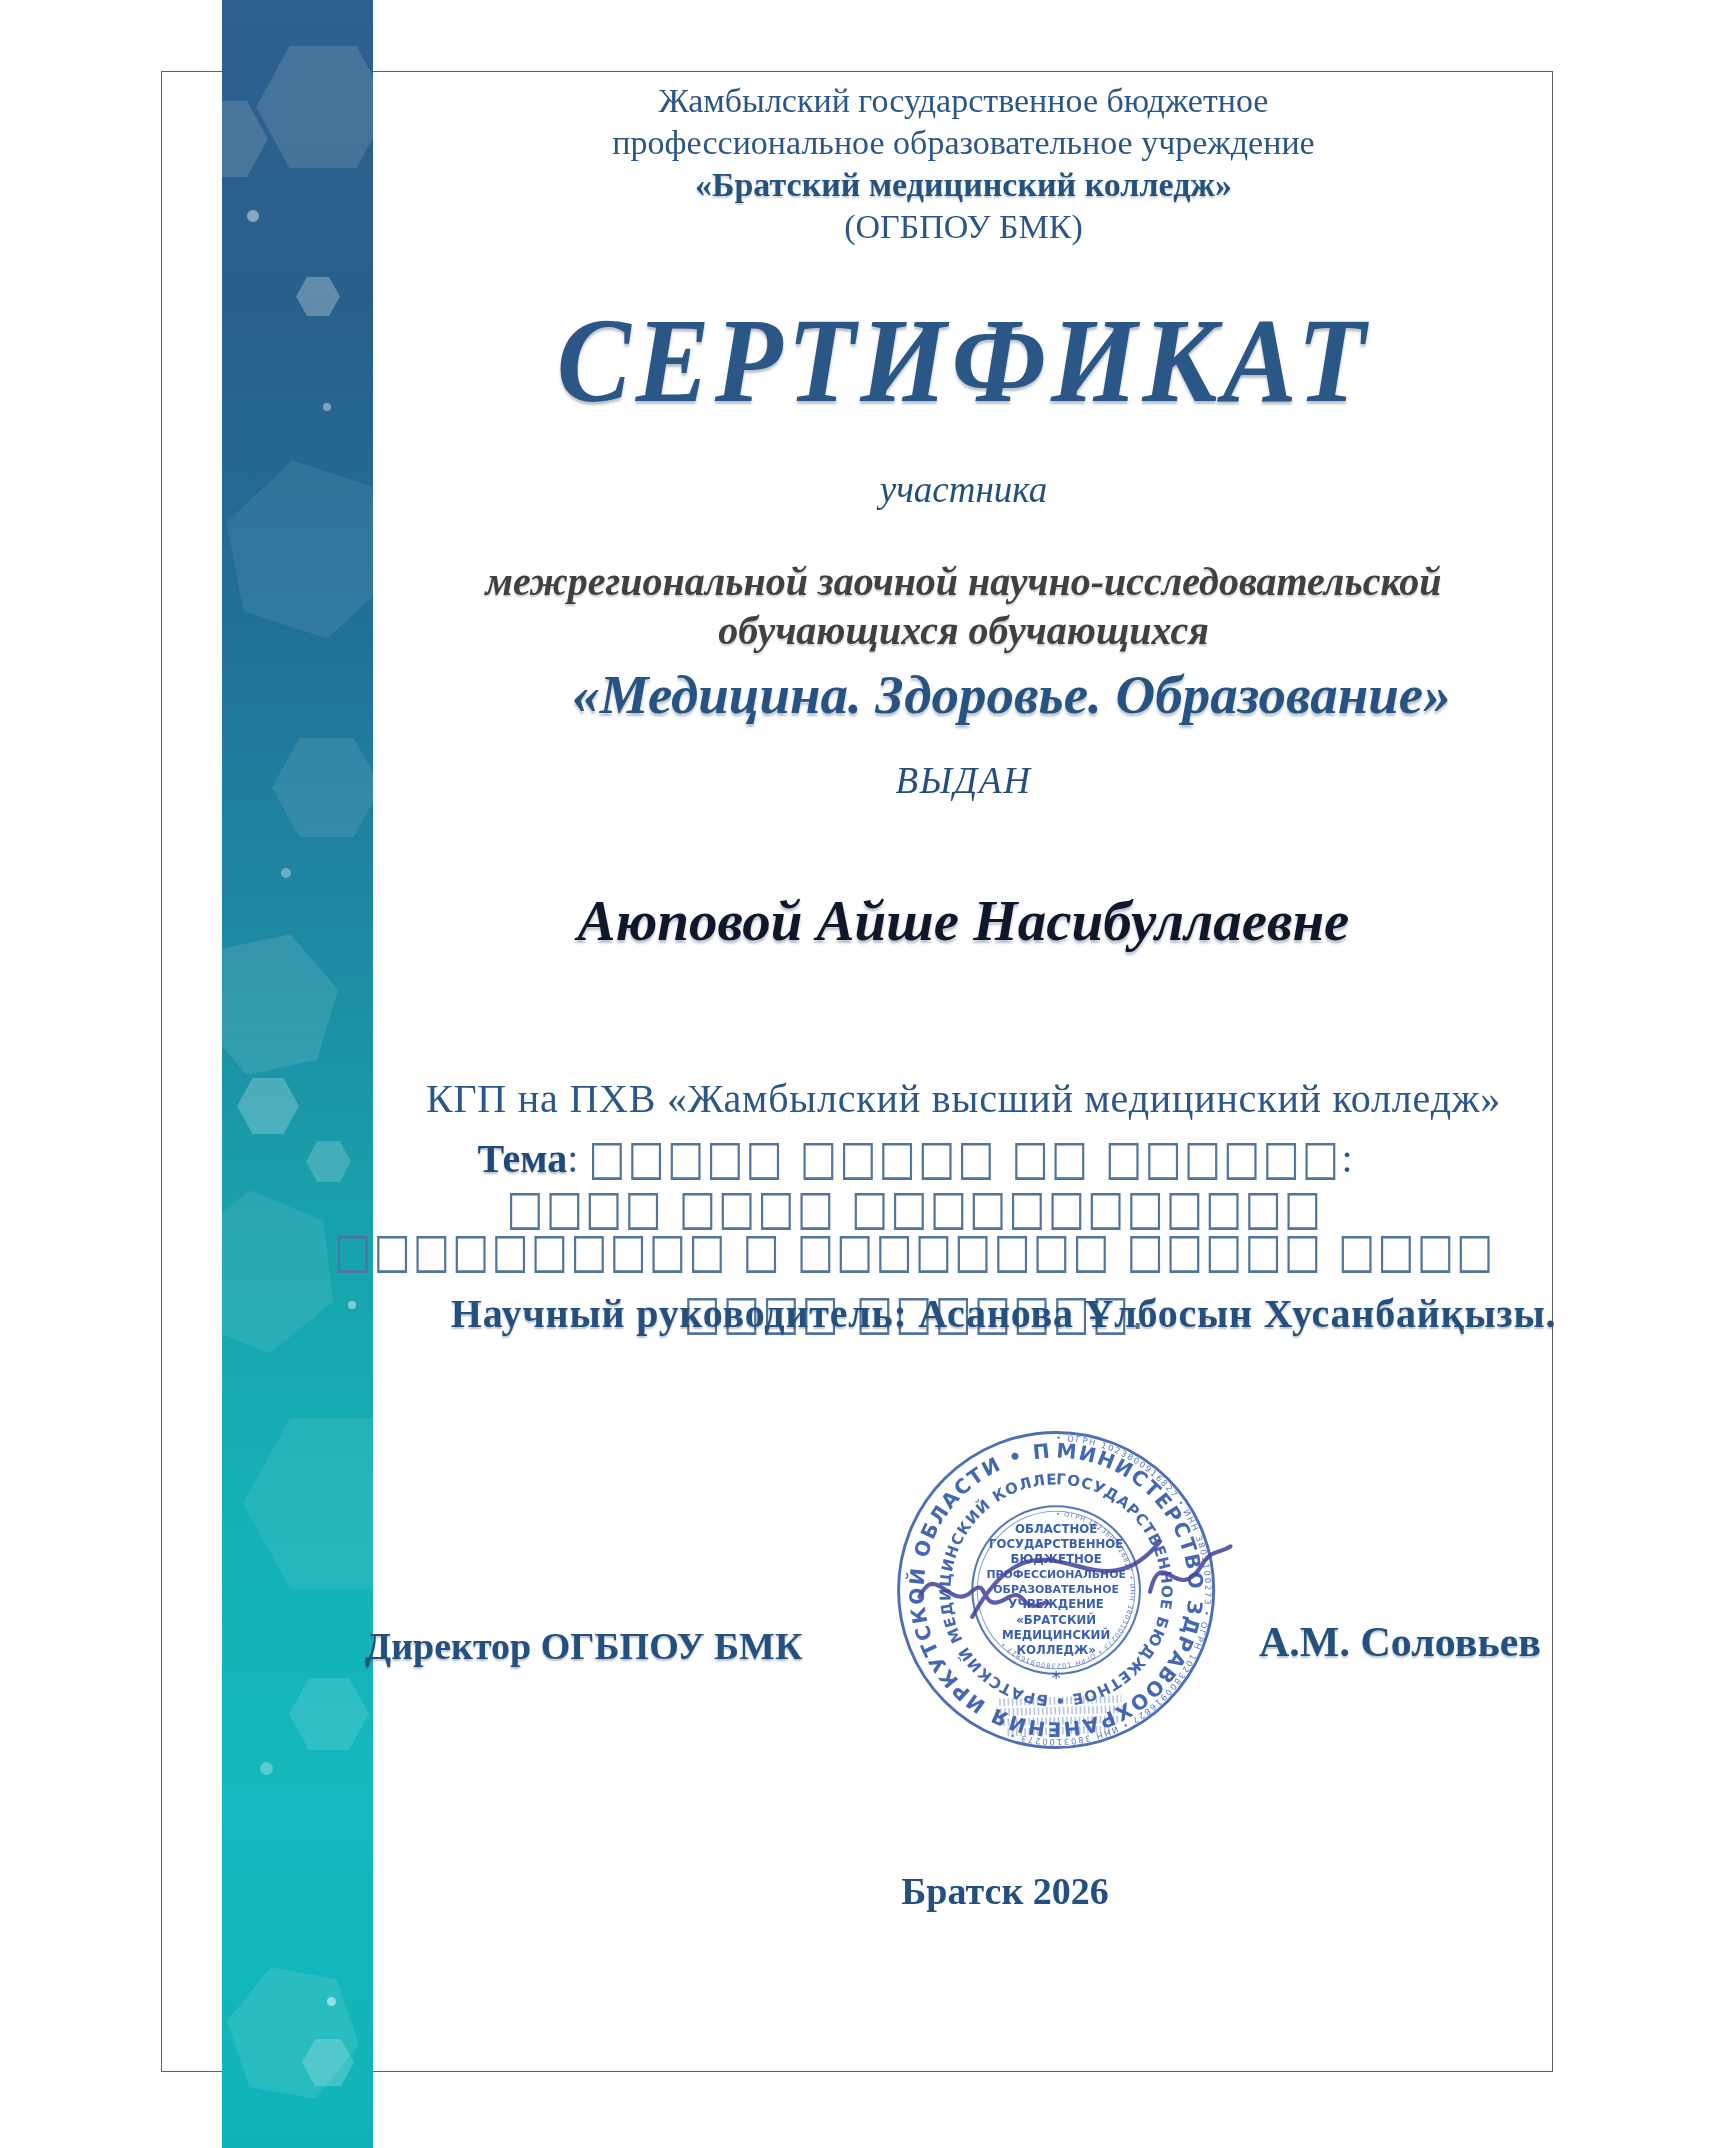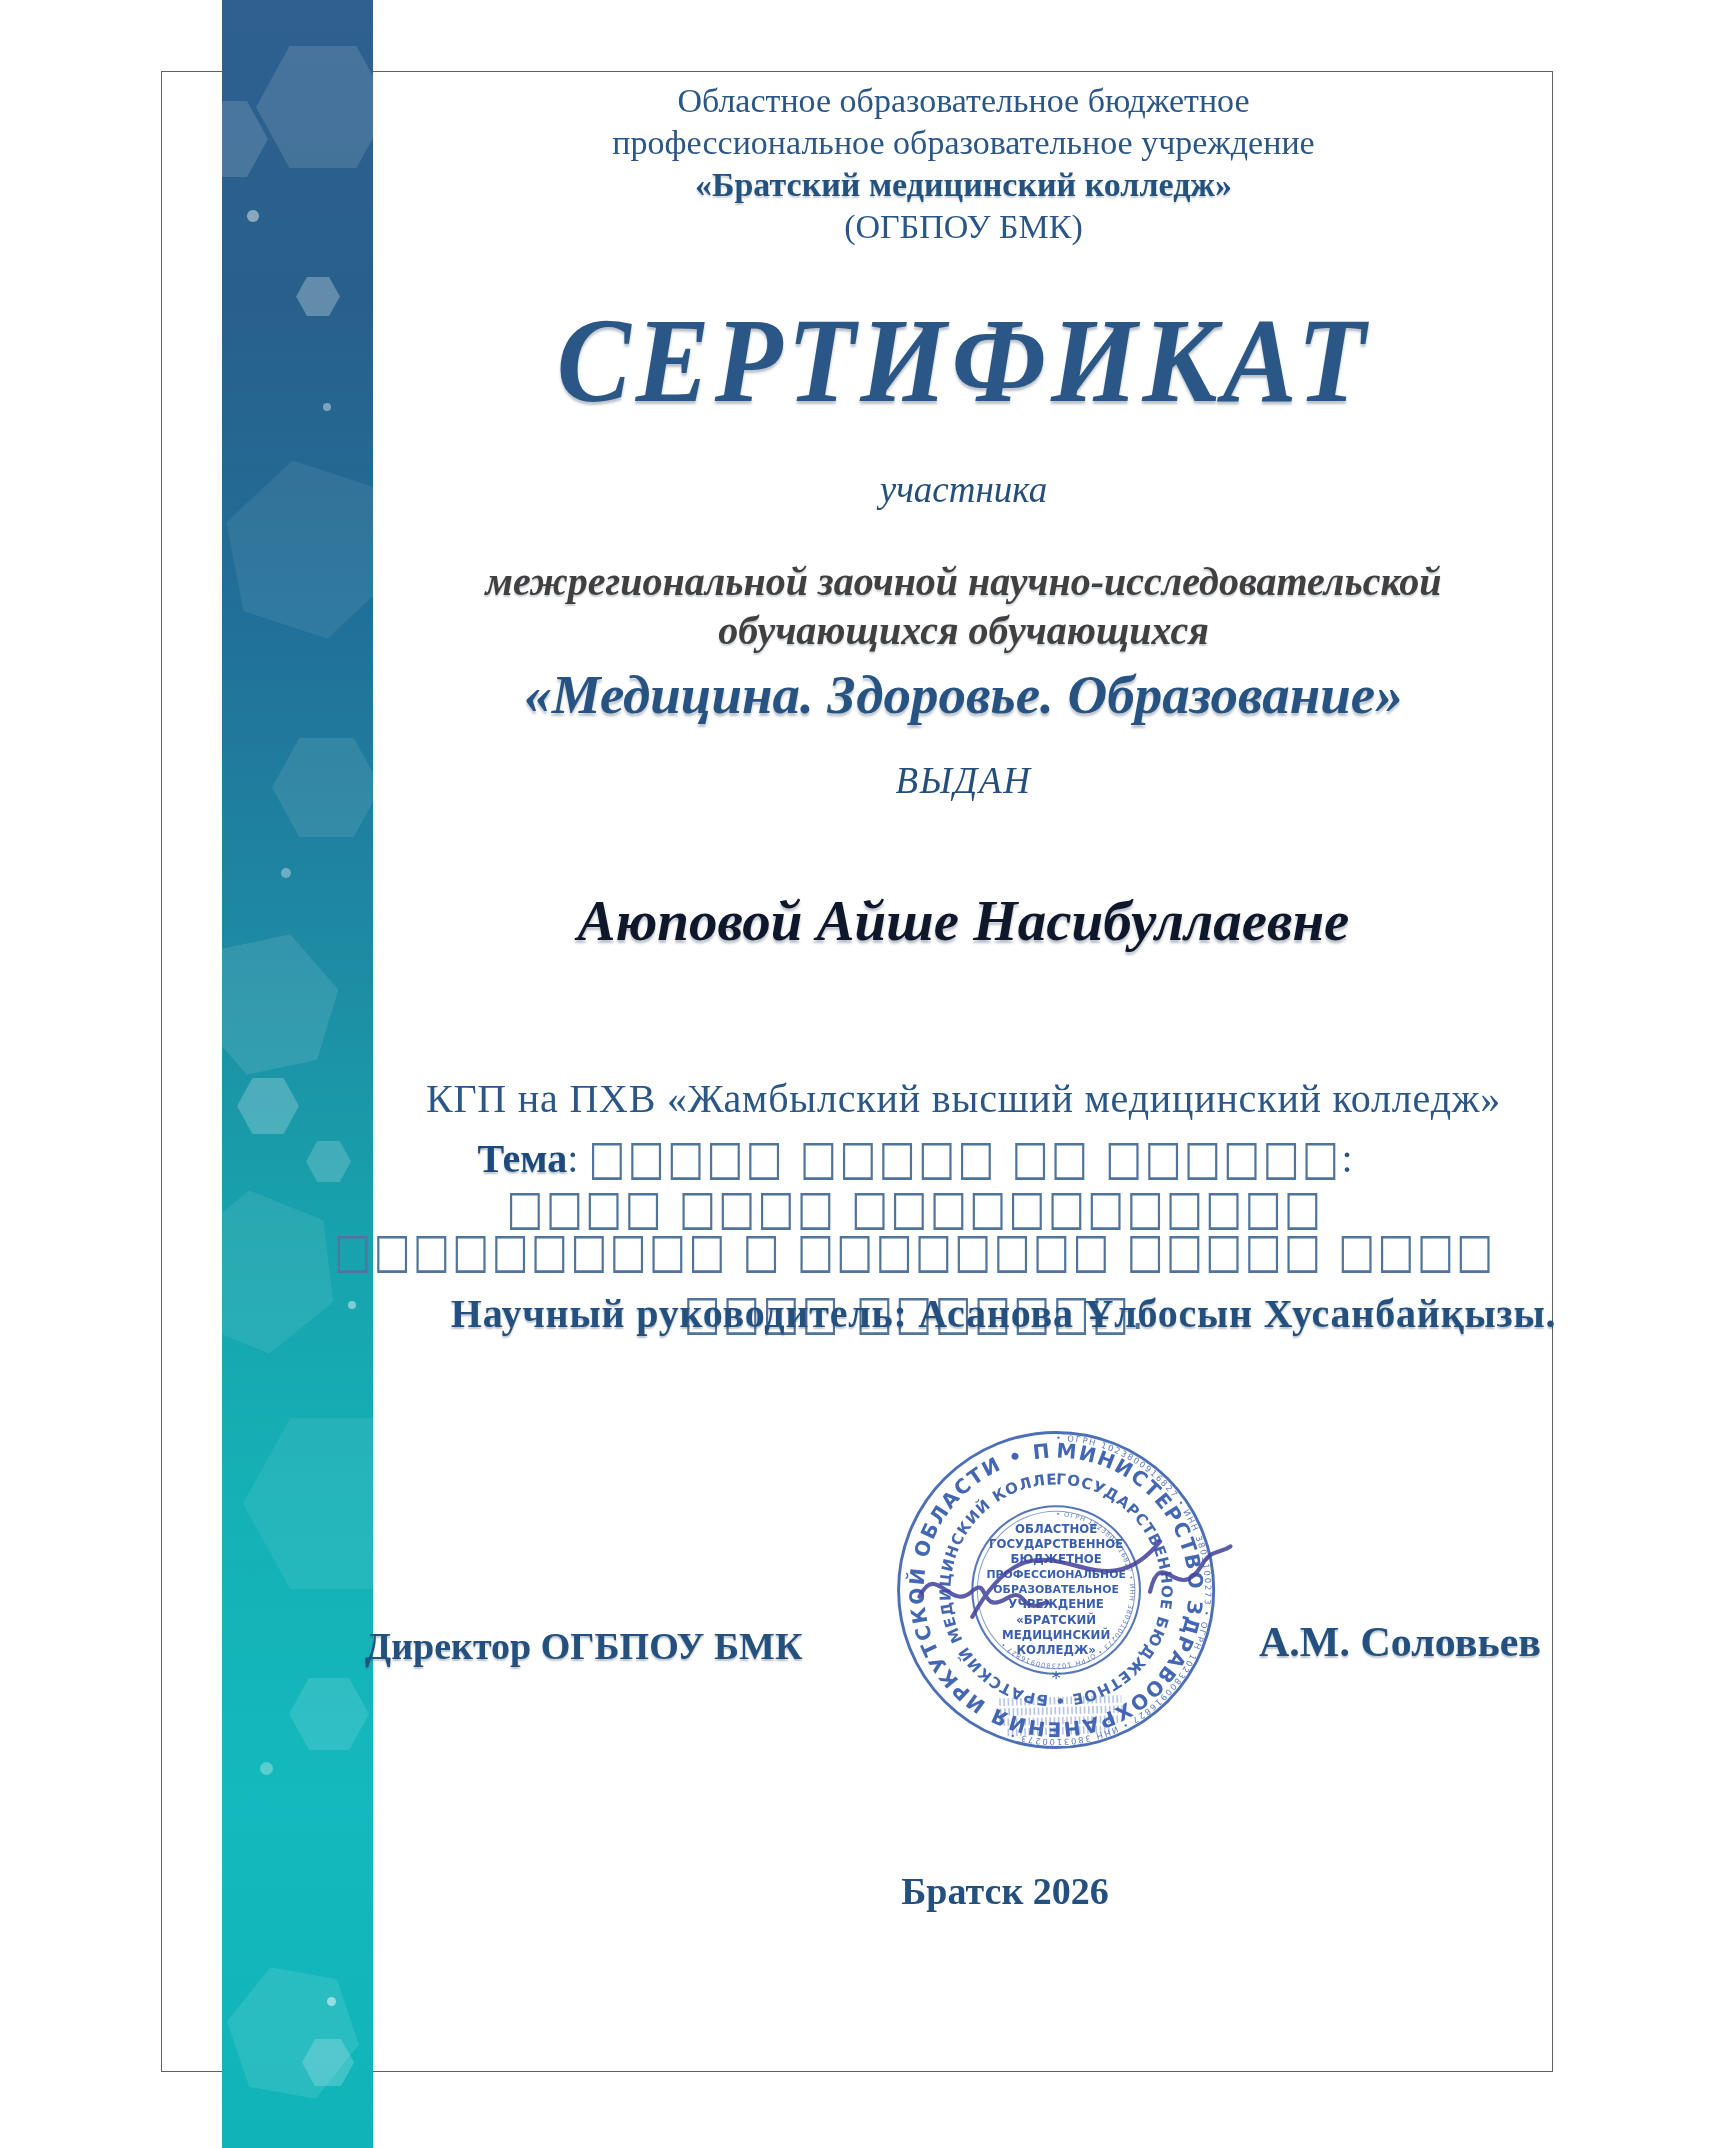--- a/index.html
+++ b/index.html
@@ -21,21 +21,21 @@
   .cblock{position:absolute;left:373px;width:1181px;text-align:center;}
   .hdr{top:80px;font-size:34px;line-height:42px;color:#2a5787;}
   .hdr .b{font-weight:bold;color:#24527f;text-shadow:0 1.7px 1.7px rgba(40,60,90,.25);}
   .title{top:302px;font-size:111px;line-height:117px;font-style:italic;font-weight:bold;
     letter-spacing:5px;color:#2b5787;text-shadow:0 2.5px 2.5px rgba(30,50,80,.3);}
   .title>span{display:inline-block;transform:scaleY(1.08);}
   .participant{top:468px;font-size:37px;font-style:italic;color:#244f7c;}
   .conf{top:557px;font-size:40px;line-height:49px;font-weight:bold;font-style:italic;
     color:#404040;text-shadow:0 1.7px 1.7px rgba(30,50,80,.25);text-align:center;}
   .confname{top:663px;font-size:55px;font-weight:bold;font-style:italic;color:#265381;
-    text-shadow:0 2.5px 2.5px rgba(30,50,80,.3);}
+    text-shadow:0 2.5px 2.5px rgba(30,50,80,.3);padding-left:48px;}
   .issued{top:759px;font-size:37px;font-style:italic;letter-spacing:1.7px;color:#244f7c;}
   .recipient{top:888px;font-size:57px;font-weight:bold;font-style:italic;color:#0f172a;
     text-shadow:0 2.5px 2.5px rgba(30,50,80,.3);}
   .org{top:1043px;font-size:40px;letter-spacing:0.8px;color:#2a5787;margin-top:32px;}
   .topic{position:absolute;left:294px;width:1242px;top:1134px;text-align:center;
     font-size:40px;line-height:50px;}
   .topic .lbl{font-weight:bold;color:#1d4a7a;text-shadow:0 1.7px 1.7px rgba(30,50,80,.3);}
   .boxes{font-family:"DejaVu Sans",sans-serif;color:#51749c;font-weight:normal;
     font-size:39px;letter-spacing:2.5px;display:inline-block;transform:scaleY(1.25);
     transform-origin:center 60%;}
@@ -72,21 +72,21 @@
   <div class="hex" style="left:80px;top:2039px;width:52px;height:47px;opacity:.20;"></div>
   <div class="dot" style="left:25px;top:210px;width:11.7px;height:11.7px;opacity:.45;"></div>
   <div class="dot" style="left:101px;top:403px;width:7.6px;height:7.6px;opacity:.4;"></div>
   <div class="dot" style="left:59px;top:868px;width:10px;height:10px;opacity:.35;"></div>
   <div class="dot" style="left:126px;top:1301px;width:8.4px;height:8.4px;opacity:.45;"></div>
   <div class="dot" style="left:38px;top:1762px;width:13.4px;height:13.4px;opacity:.3;"></div>
   <div class="dot" style="left:105px;top:1997px;width:9.2px;height:9.2px;opacity:.5;"></div>
 </div>
 
 <div class="cblock hdr">
-  <div>Областное образовательное бюджетное</div>
+  <div>Жамбылский государственное бюджетное</div>
   <div>профессиональное образовательное учреждение</div>
   <div class="b">«Братский медицинский колледж»</div>
   <div>(ОГБПОУ БМК)</div>
 </div>
 
 <div class="cblock title">
   <span>СЕРТИФИКАТ</span>
 </div>
 
 <div class="cblock participant">участника</div>

